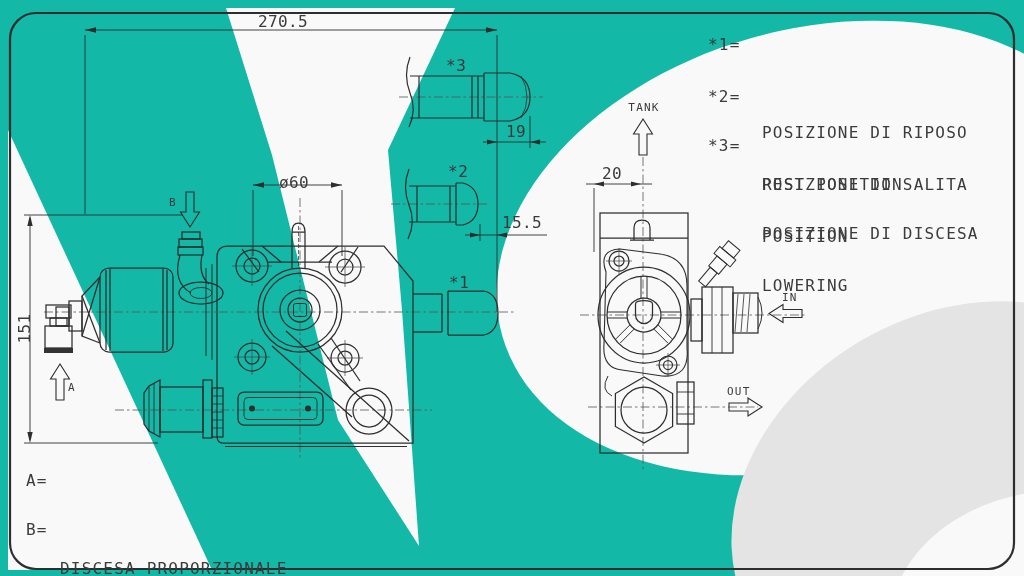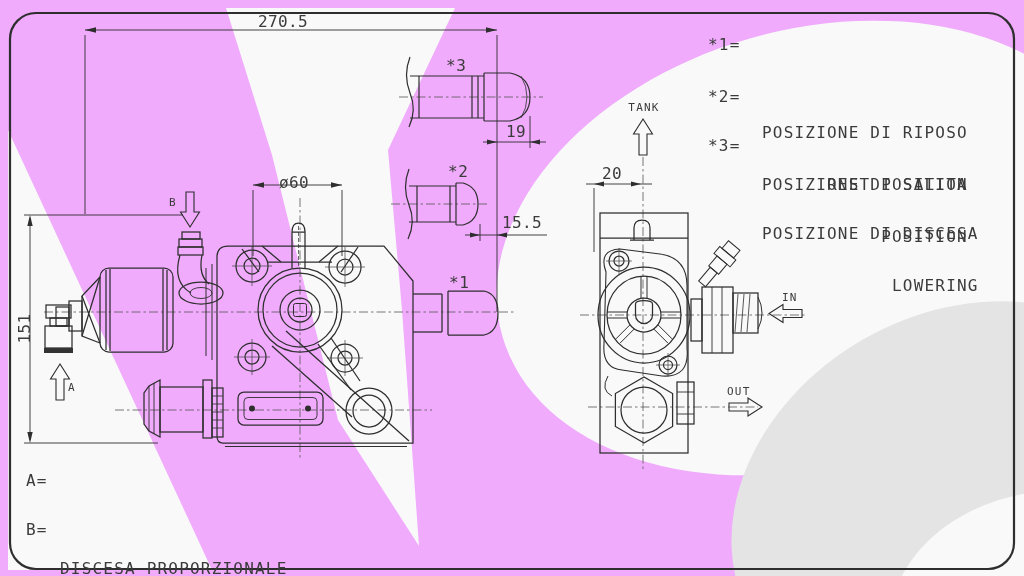--- a/index.html
+++ b/index.html
@@ -1,24 +1,24 @@
 <!DOCTYPE html>
 <html><head>
 <meta charset="utf-8">
 <style>
   html,body{margin:0;padding:0;}
-  #stage{position:relative;width:1024px;height:576px;background:#f0abfc;overflow:hidden;
+  #stage{position:relative;width:1024px;height:576px;background:#14b8a6;overflow:hidden;
          font-family:"DejaVu Sans Mono", monospace;color:#3b3b3b;}
   .wm{position:absolute;}
   .txt{position:absolute;white-space:pre;font-size:11px;letter-spacing:1.2px;line-height:17px;}
   .dim{position:absolute;white-space:pre;font-size:16px;letter-spacing:0.4px;text-align:center;}
   .marker{position:absolute;white-space:pre;font-size:16px;letter-spacing:0.5px;}
   .legend{position:absolute;font-size:16px;letter-spacing:1.2px;line-height:17.5px;white-space:pre;}
   .legend .key{position:absolute;left:0;top:0;}
-  .legend .lines{margin-left:54px;text-align:right;}
+  .legend .lines{margin-left:54px;}
   .legend.lft .lines{margin-left:34px;}
   svg{position:absolute;left:0;top:0;}
 </style>
 </head>
 <body>
 
 <div id="stage">
 
   <div class="wm" style="left:0;top:0;width:1024px;height:576px;background:#f9f9f9;
               clip-path:polygon(226px 8px,455px 8px,388px 150px,402px 310px,419px 546px,338px 420px,272px 155px);"></div>

